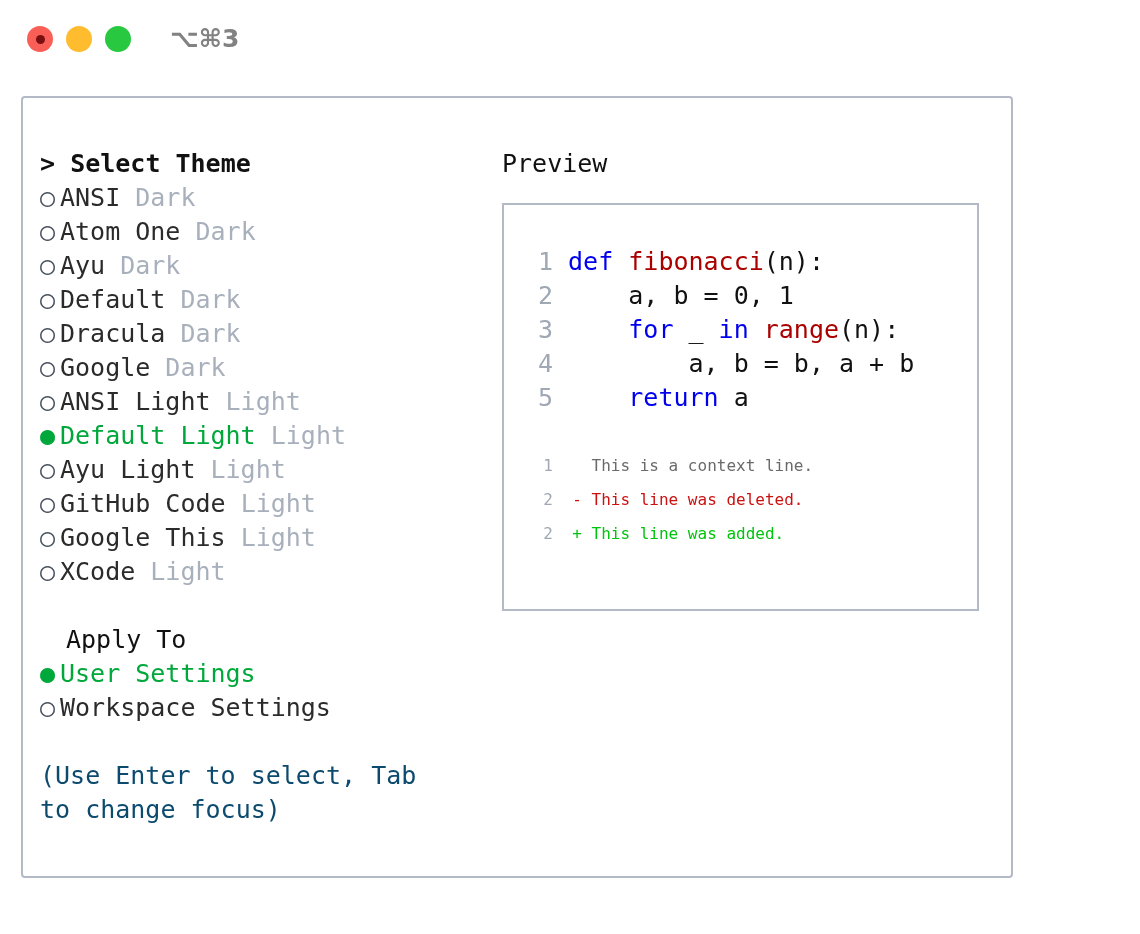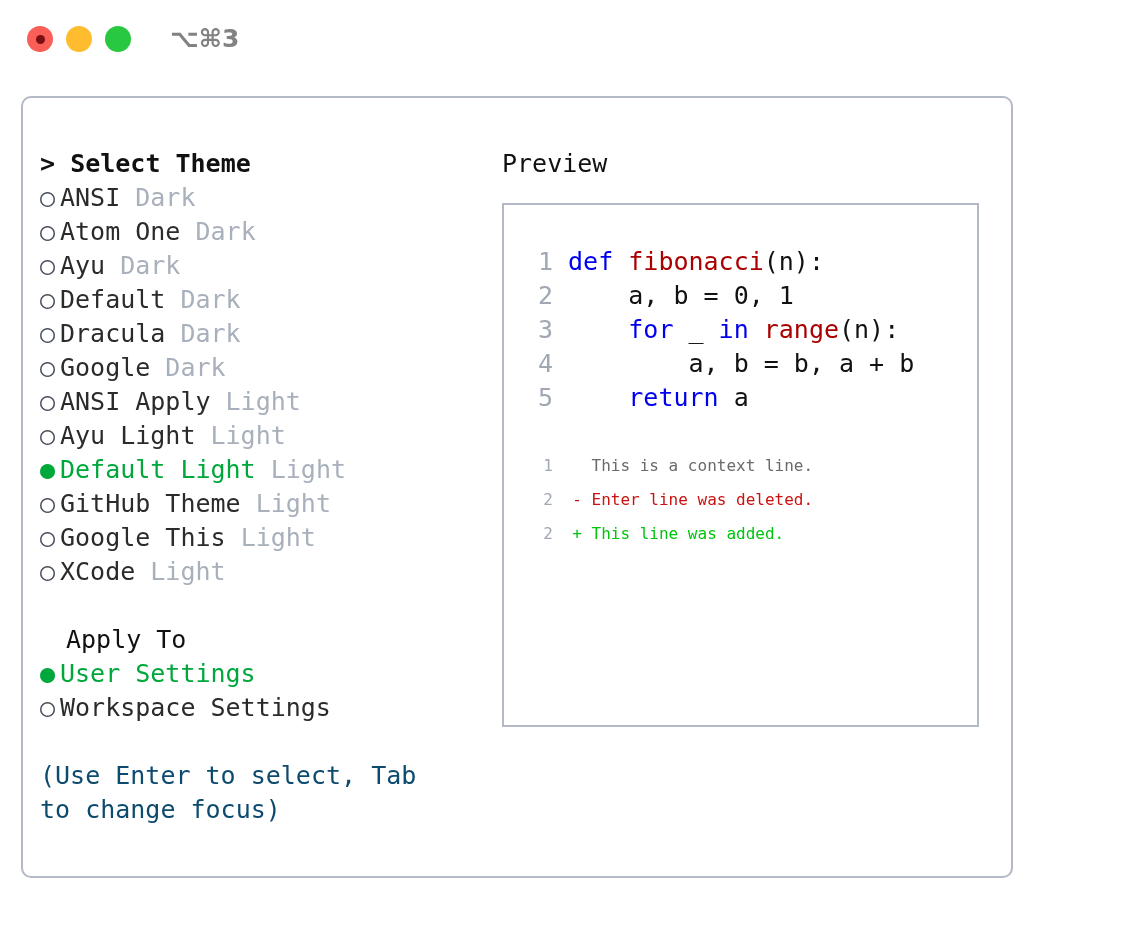--- a/index.html
+++ b/index.html
@@ -73,21 +73,21 @@
   }
 
   
   .panel {
     position: absolute;
     left: 21px;
     top: 96px;
     width: 992px;
     height: 782px;
     border: 2px solid #b3bac6;
-    border-radius: 10px;
+    border-radius: 4px;
     box-sizing: border-box;
     background: #ffffff;
   }
 
   
   .left-col {
     position: absolute;
     left: 17px;
     top: 49px;
     width: 460px;
@@ -147,21 +147,21 @@
   }
   .preview-title {
     font-size: 25px;
     font-weight: normal;
     color: #111111;
     line-height: 34px;
   }
   .preview-box {
     margin-top: 22px;
     width: 477px;
-    height: 524px;
+    height: 408px;
     border: 2px solid #b3bac6;
     box-sizing: border-box;
     background: #ffffff;
     position: relative;
   }
   .code {
     position: absolute;
     left: 21px;
     top: 40px;
     font-size: 25px;
@@ -211,41 +211,41 @@
 
       <div class="list-header"><span class="caret">&gt;</span> <span>Select Theme</span></div>
 
       <div id="theme-items">
           <div class="theme-row"><span class="bullet">○</span><span class="tname">ANSI</span><span class="tmode"> Dark</span></div>
           <div class="theme-row"><span class="bullet">○</span><span class="tname">Atom One</span><span class="tmode"> Dark</span></div>
           <div class="theme-row"><span class="bullet">○</span><span class="tname">Ayu</span><span class="tmode"> Dark</span></div>
           <div class="theme-row"><span class="bullet">○</span><span class="tname">Default</span><span class="tmode"> Dark</span></div>
           <div class="theme-row"><span class="bullet">○</span><span class="tname">Dracula</span><span class="tmode"> Dark</span></div>
           <div class="theme-row"><span class="bullet">○</span><span class="tname">Google</span><span class="tmode"> Dark</span></div>
-          <div class="theme-row"><span class="bullet">○</span><span class="tname">ANSI Apply</span><span class="tmode"> Light</span></div>
+          <div class="theme-row"><span class="bullet">○</span><span class="tname">ANSI Light</span><span class="tmode"> Light</span></div>
+          <div class="theme-row selected"><span class="bullet">●</span><span class="tname">Default Light</span><span class="tmode"> Light</span></div>
           <div class="theme-row"><span class="bullet">○</span><span class="tname">Ayu Light</span><span class="tmode"> Light</span></div>
-          <div class="theme-row selected"><span class="bullet">●</span><span class="tname">Default Light</span><span class="tmode"> Light</span></div>
-          <div class="theme-row"><span class="bullet">○</span><span class="tname">GitHub Theme</span><span class="tmode"> Light</span></div>
+          <div class="theme-row"><span class="bullet">○</span><span class="tname">GitHub Code</span><span class="tmode"> Light</span></div>
           <div class="theme-row"><span class="bullet">○</span><span class="tname">Google This</span><span class="tmode"> Light</span></div>
           <div class="theme-row"><span class="bullet">○</span><span class="tname">XCode</span><span class="tmode"> Light</span></div>
         </div>
 
       <div class="section-gap"></div>
 
       <div class="apply-header">Apply To</div>
       <div id="apply-items">
           <div class="theme-row selected"><span class="bullet">●</span><span class="tname">User Settings</span></div>
           <div class="theme-row"><span class="bullet">○</span><span class="tname">Workspace Settings</span></div>
         </div>
 
       <div class="hint">(Use Enter to select, Tab to change focus)</div>
     </div>
 
     <div class="right-col">
       <div class="preview-title">Preview</div>
       <div class="preview-box">
         <div class="code" id="code-block"><div><span class="ln">1</span> <span class="kw">def </span><span class="fn">fibonacci</span><span class="pln">(n):</span></div><div><span class="ln">2</span> <span class="pln">    a, b = </span><span class="num">0</span><span class="pln">, </span><span class="num">1</span></div><div><span class="ln">3</span> <span class="pln">    </span><span class="kw">for</span><span class="pln"> _ </span><span class="kw">in </span><span class="fn">range</span><span class="pln">(n):</span></div><div><span class="ln">4</span> <span class="pln">        a, b = b, a + b</span></div><div><span class="ln">5</span> <span class="pln">    </span><span class="kw">return</span><span class="pln"> a</span></div></div>
-        <div class="diff" id="diff-block"><div><span class="ln">1</span>  <span class="d-ctx"> </span><span class="d-ctx"> This is a context line.</span></div><div><span class="ln">2</span>  <span class="d-del">-</span><span class="d-del"> Enter line was deleted.</span></div><div><span class="ln">2</span>  <span class="d-add">+</span><span class="d-add"> This line was added.</span></div></div>
+        <div class="diff" id="diff-block"><div><span class="ln">1</span>  <span class="d-ctx"> </span><span class="d-ctx"> This is a context line.</span></div><div><span class="ln">2</span>  <span class="d-del">-</span><span class="d-del"> This line was deleted.</span></div><div><span class="ln">2</span>  <span class="d-add">+</span><span class="d-add"> This line was added.</span></div></div>
       </div>
     </div>
 
   </div>
 </div>
 
 </body></html>

